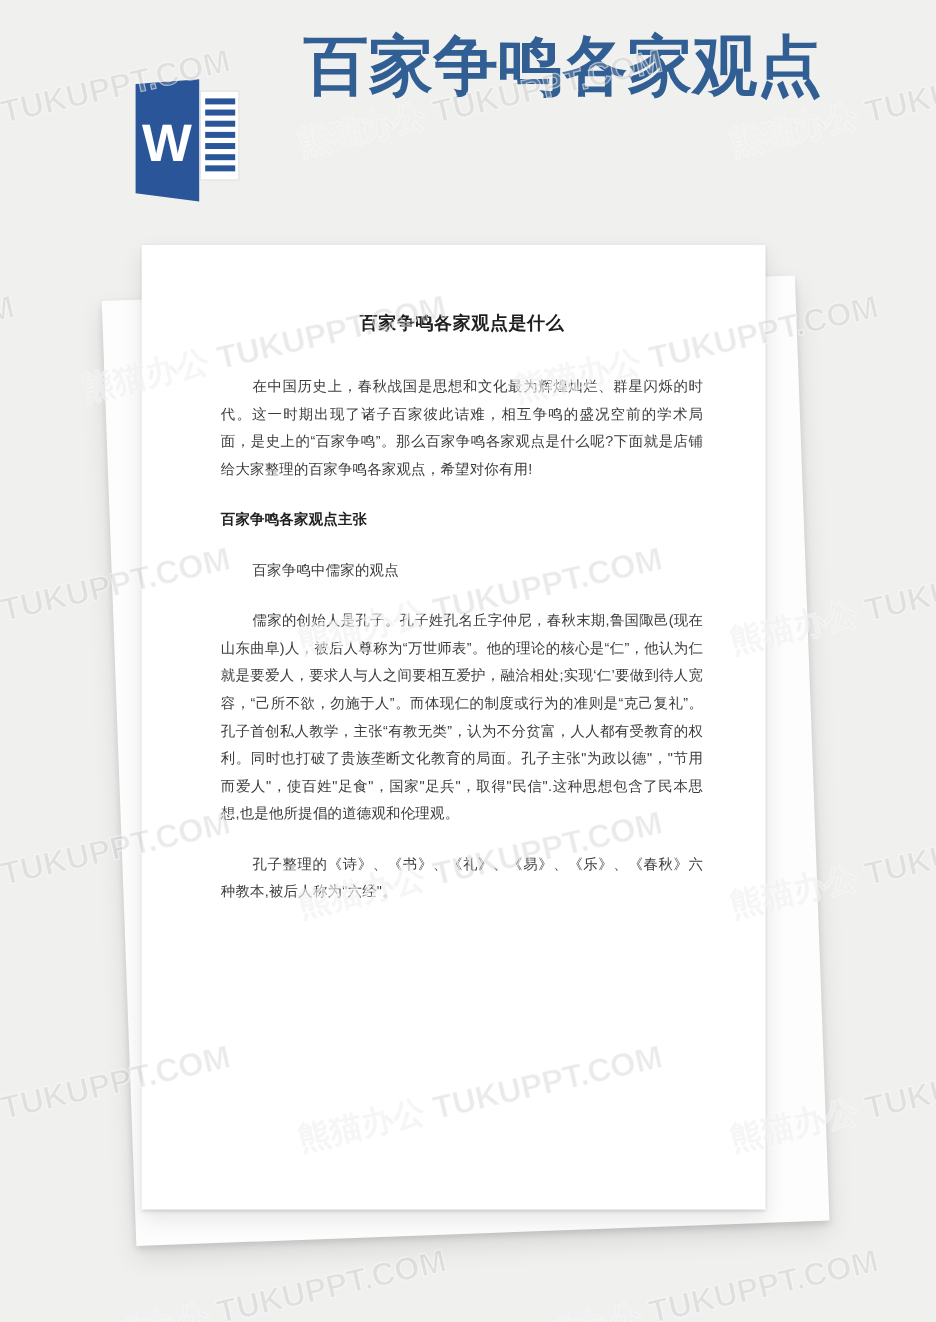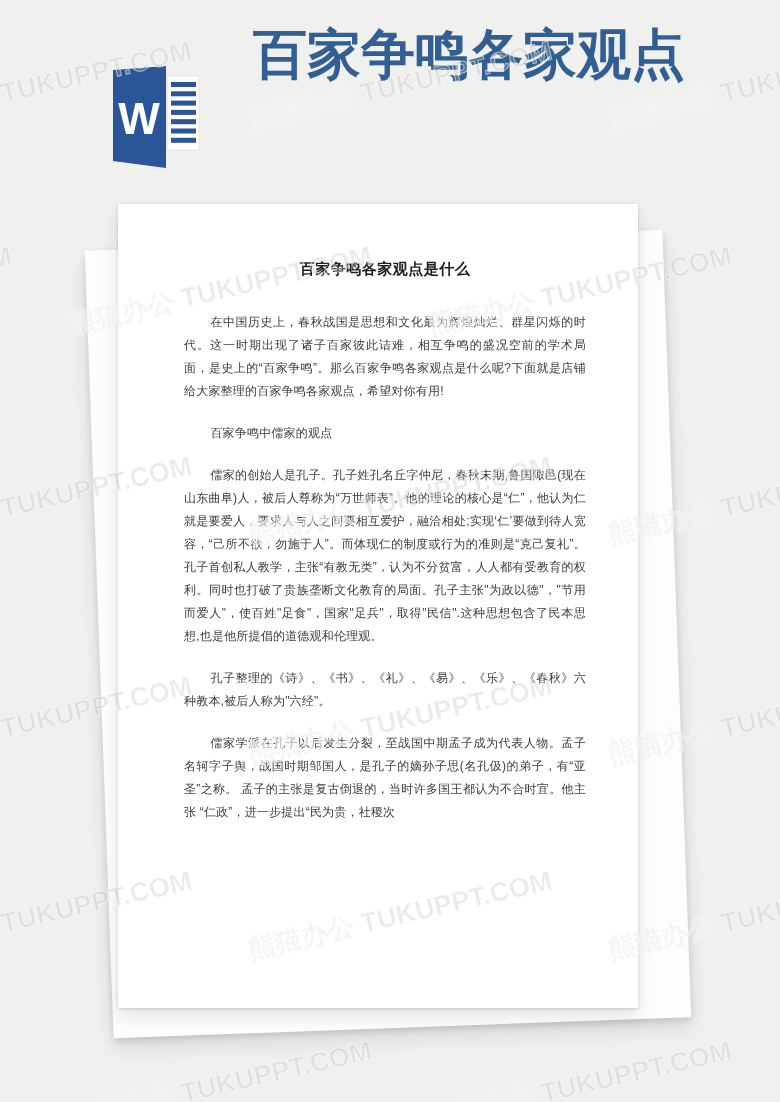--- a/index.html
+++ b/index.html
@@ -106,24 +106,24 @@
     <div class="header-title">
       <div>百家争鸣各家观点</div>
     </div>
   </div>
 
   <div class="page-back"></div>
 
   <div class="page-main">
     <h2 class="doc-title">百家争鸣各家观点是什么</h2>
     <p class="doc-para">在中国历史上，春秋战国是思想和文化最为辉煌灿烂、群星闪烁的时代。这一时期出现了诸子百家彼此诘难，相互争鸣的盛况空前的学术局面，是史上的“百家争鸣”。那么百家争鸣各家观点是什么呢?下面就是店铺给大家整理的百家争鸣各家观点，希望对你有用!</p>
+    <p class="doc-para heading">百家争鸣各家观点主张</p>
     <p class="doc-para">百家争鸣中儒家的观点</p>
     <p class="doc-para">儒家的创始人是孔子。孔子姓孔名丘字仲尼，春秋末期,鲁国陬邑(现在山东曲阜)人，被后人尊称为“万世师表”。他的理论的核心是“仁”，他认为仁就是要爱人，要求人与人之间要相互爱护，融洽相处;实现‘仁’要做到待人宽容，“己所不欲，勿施于人”。而体现仁的制度或行为的准则是“克己复礼”。孔子首创私人教学，主张“有教无类”，认为不分贫富，人人都有受教育的权利。同时也打破了贵族垄断文化教育的局面。孔子主张"为政以德"，"节用而爱人"，使百姓"足食"，国家"足兵"，取得"民信".这种思想包含了民本思想,也是他所提倡的道德观和伦理观。</p>
     <p class="doc-para">孔子整理的《诗》、《书》、《礼》、《易》、《乐》、《春秋》六种教本,被后人称为"六经"。</p>
-    <p class="doc-para">儒家学派在孔子以后发生分裂，至战国中期孟子成为代表人物。孟子名轲字子舆，战国时期邹国人，是孔子的嫡孙子思(名孔伋)的弟子，有“亚圣”之称。 孟子的主张是复古倒退的，当时许多国王都认为不合时宜。他主张 “仁政”，进一步提出“民为贵，社稷次</p>
   </div>
 
   <div class="wm-layer">
     <span class="wm" style="left:40px;  top:85px">熊猫办公 TUKUPPT.COM</span>
     <span class="wm" style="left:400px; top:85px">熊猫办公 TUKUPPT.COM</span>
     <span class="wm" style="left:760px; top:85px">熊猫办公 TUKUPPT.COM</span>
     <span class="wm" style="left:-140px;top:290px">熊猫办公 TUKUPPT.COM</span>
     <span class="wm" style="left:220px; top:290px">熊猫办公 TUKUPPT.COM</span>
     <span class="wm" style="left:580px; top:290px">熊猫办公 TUKUPPT.COM</span>
     <span class="wm" style="left:40px;  top:500px">熊猫办公 TUKUPPT.COM</span>

